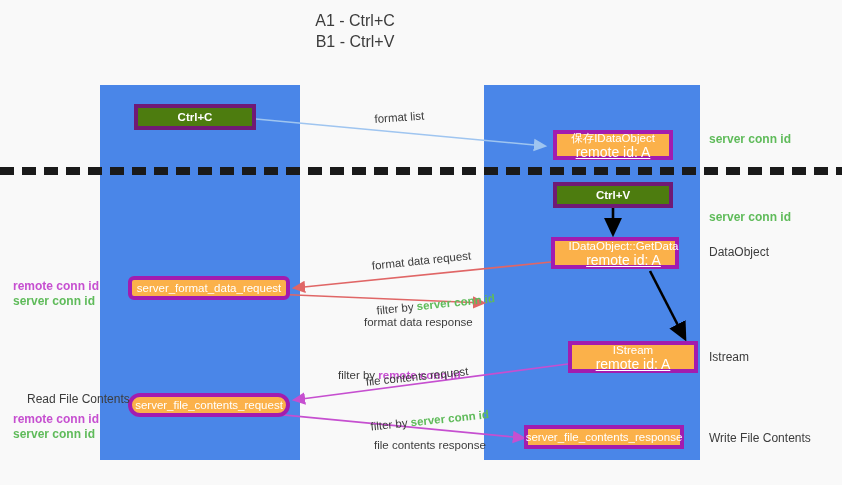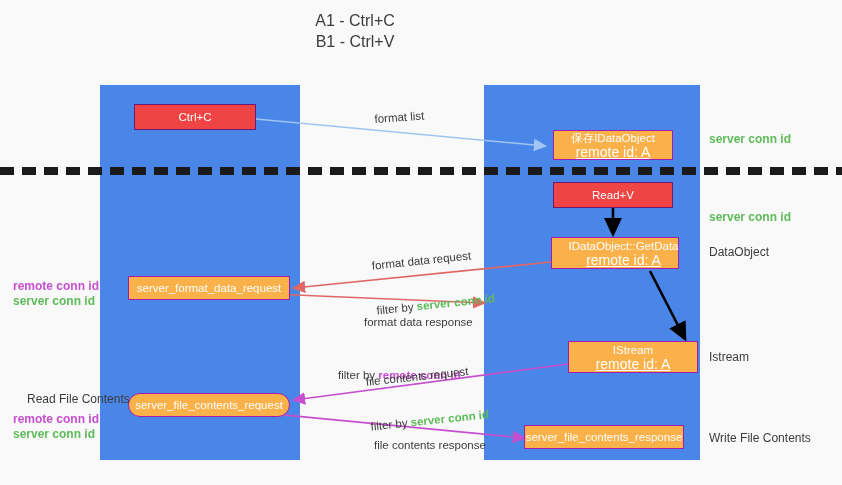--- a/index.html
+++ b/index.html
@@ -63,26 +63,27 @@
     flex-direction: column;
     align-items: center;
     justify-content: center;
     font-size: 11.5px;
     color: #ffffff;
     text-align: center;
     line-height: 14px;
     white-space: pre;
   }
   .box.green {
-    background: #ef4444;
-    border: 1px solid #701a75;
+    background: #4d7c0f;
+    border: 4px solid #701a75;
+    font-weight: bold;
   }
   .box.orange {
     background: #fbb14a;
-    border: 1px solid #a21caf;
+    border: 4px solid #a21caf;
   }
   .box .l2 { font-size: 14px; text-decoration: underline; }
 
   
   .lbl {
     position: absolute;
     font-size: 11.5px;
     color: #3c3c3c;
     line-height: 15px;
     white-space: pre;
@@ -174,29 +175,29 @@
   <div class="box green" style="left:134px; top:104px; width:122px; height:26px;">
     <div>Ctrl+C</div>
   </div>
 
   <div class="box orange" style="left:553px; top:130px; width:120px; height:30px;">
     <div>保存IDataObject</div>
     <div class="l2">remote id: A</div>
   </div>
 
   <div class="box green" style="left:553px; top:182px; width:120px; height:26px;">
-    <div>Read+V</div>
+    <div>Ctrl+V</div>
   </div>
 
   <div class="box orange" style="left:551px; top:237px; width:128px; height:32px;padding-left:17px;">
     <div>IDataObject::GetData</div>
     <div class="l2">remote id: A</div>
   </div>
 
-  <div class="box orange" style="left:128px; top:276px; width:162px; height:24px;">
+  <div class="box orange" style="left:128px; top:276px; width:162px; height:24px;border-radius:6px;">
     <div>server_format_data_request</div>
   </div>
 
 
   <div class="box orange" style="left:568px; top:341px; width:130px; height:32px;">
     <div>IStream</div>
     <div class="l2">remote id: A</div>
   </div>
 
   <div class="box orange" style="left:128px; top:393px; width:162px; height:24px;border-radius:12px;">

